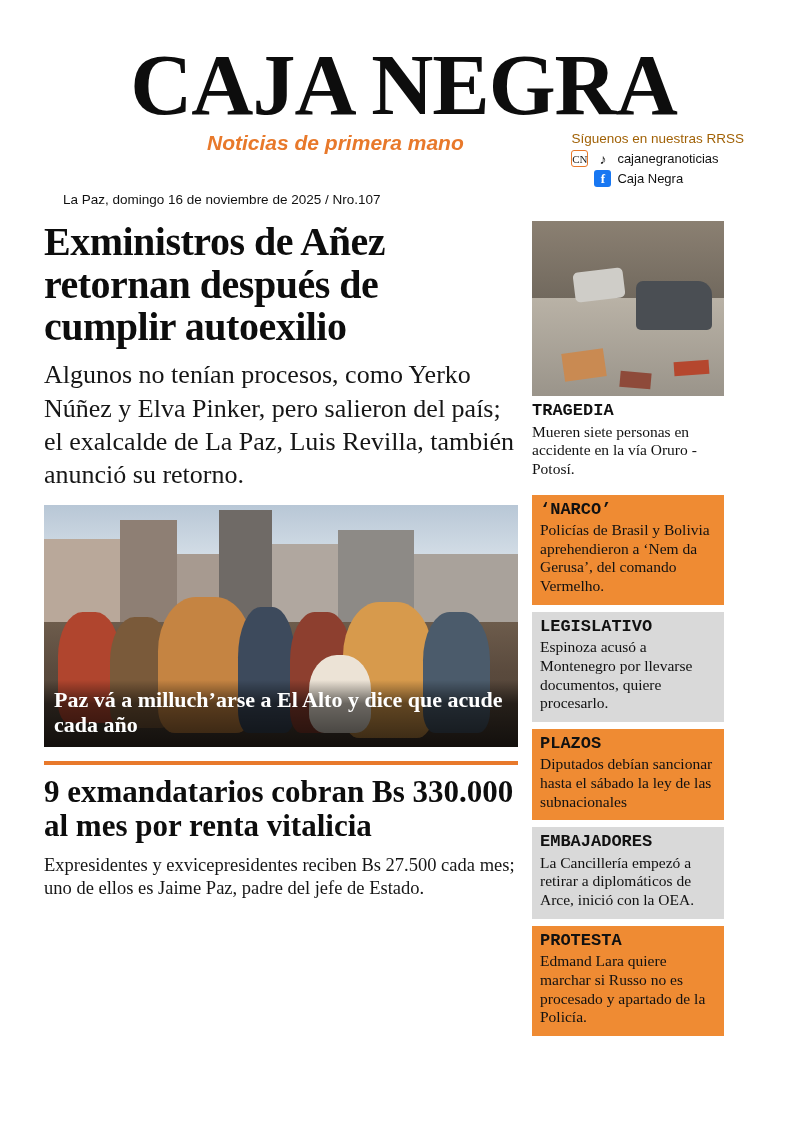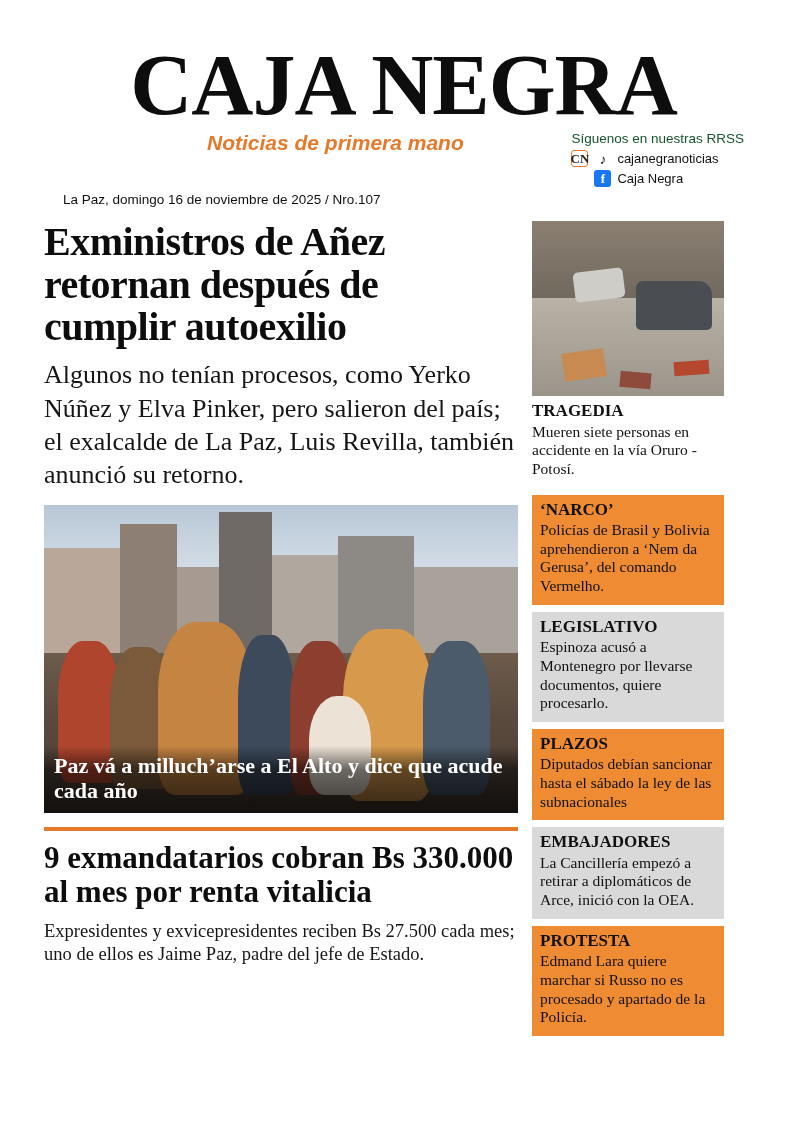--- a/index.html
+++ b/index.html
@@ -51,43 +51,43 @@
     flex: 0 0 auto;
     padding-left: 150px;
   }
   .rrss {
     flex: 0 0 auto;
     text-align: left;
     padding-right: 6px;
   }
   .rrss-title {
     font-size: 13.5px;
-    color: #14532d;
+    color: #a16207;
     margin-bottom: 4px;
   }
   .rrss-line {
     display: flex;
     align-items: center;
     gap: 6px;
     font-size: 13px;
     margin-bottom: 3px;
   }
   .icon-sq {
     width: 17px; height: 17px;
     display: inline-flex;
     align-items: center;
     justify-content: center;
     flex: 0 0 auto;
   }
   .ico-logo {
     border: 1.5px solid #e8792b;
     border-radius: 3px;
     font-family: "Liberation Serif", serif;
-    font-weight: bold;
-    font-size: 13px;
+    font-weight: normal;
+    font-size: 11px;
     color: #222;
   }
   .ico-tiktok { color: #111; font-size: 14px; }
   .ico-fb {
     background: #1877f2;
     color: #fff;
     border-radius: 3px;
     font-family: "Liberation Serif", serif;
     font-weight: bold;
     font-size: 13px;
@@ -125,21 +125,21 @@
     font-size: 26px;
     line-height: 1.28;
     color: #161616;
     margin: 0 0 14px 0;
   }
 
   
   .photo-main {
     position: relative;
     width: 100%;
-    height: 308px;
+    height: 242px;
     overflow: hidden;
     background: #be185d;
   }
   .sky {
     position: absolute; inset: 0 0 52% 0;
     background: linear-gradient(#b8c7d6, #dde5ec 60%, #cfd6d8);
   }
   .bldg {
     position: absolute;
     background: #9aa0a4;
@@ -250,21 +250,21 @@
     background: #b5472e; transform: rotate(-4deg);
   }
 
   .brief {
     padding: 6px 8px 9px 8px;
     margin-bottom: 7px;
   }
   .brief.gray { background: #d9d9d9; }
   .brief.orange { background: #ef8b33; }
   .brief-title {
-    font-family: Liberation Serif, serif;
+    font-family: Liberation Mono, monospace;
     font-weight: bold;
     font-size: 17px;
     line-height: 1.1;
     margin: 0 0 2px 0;
     color: #111;
   }
   .brief-text {
     font-family: "Liberation Serif", serif;
     font-size: 15.5px;
     line-height: 1.2;

